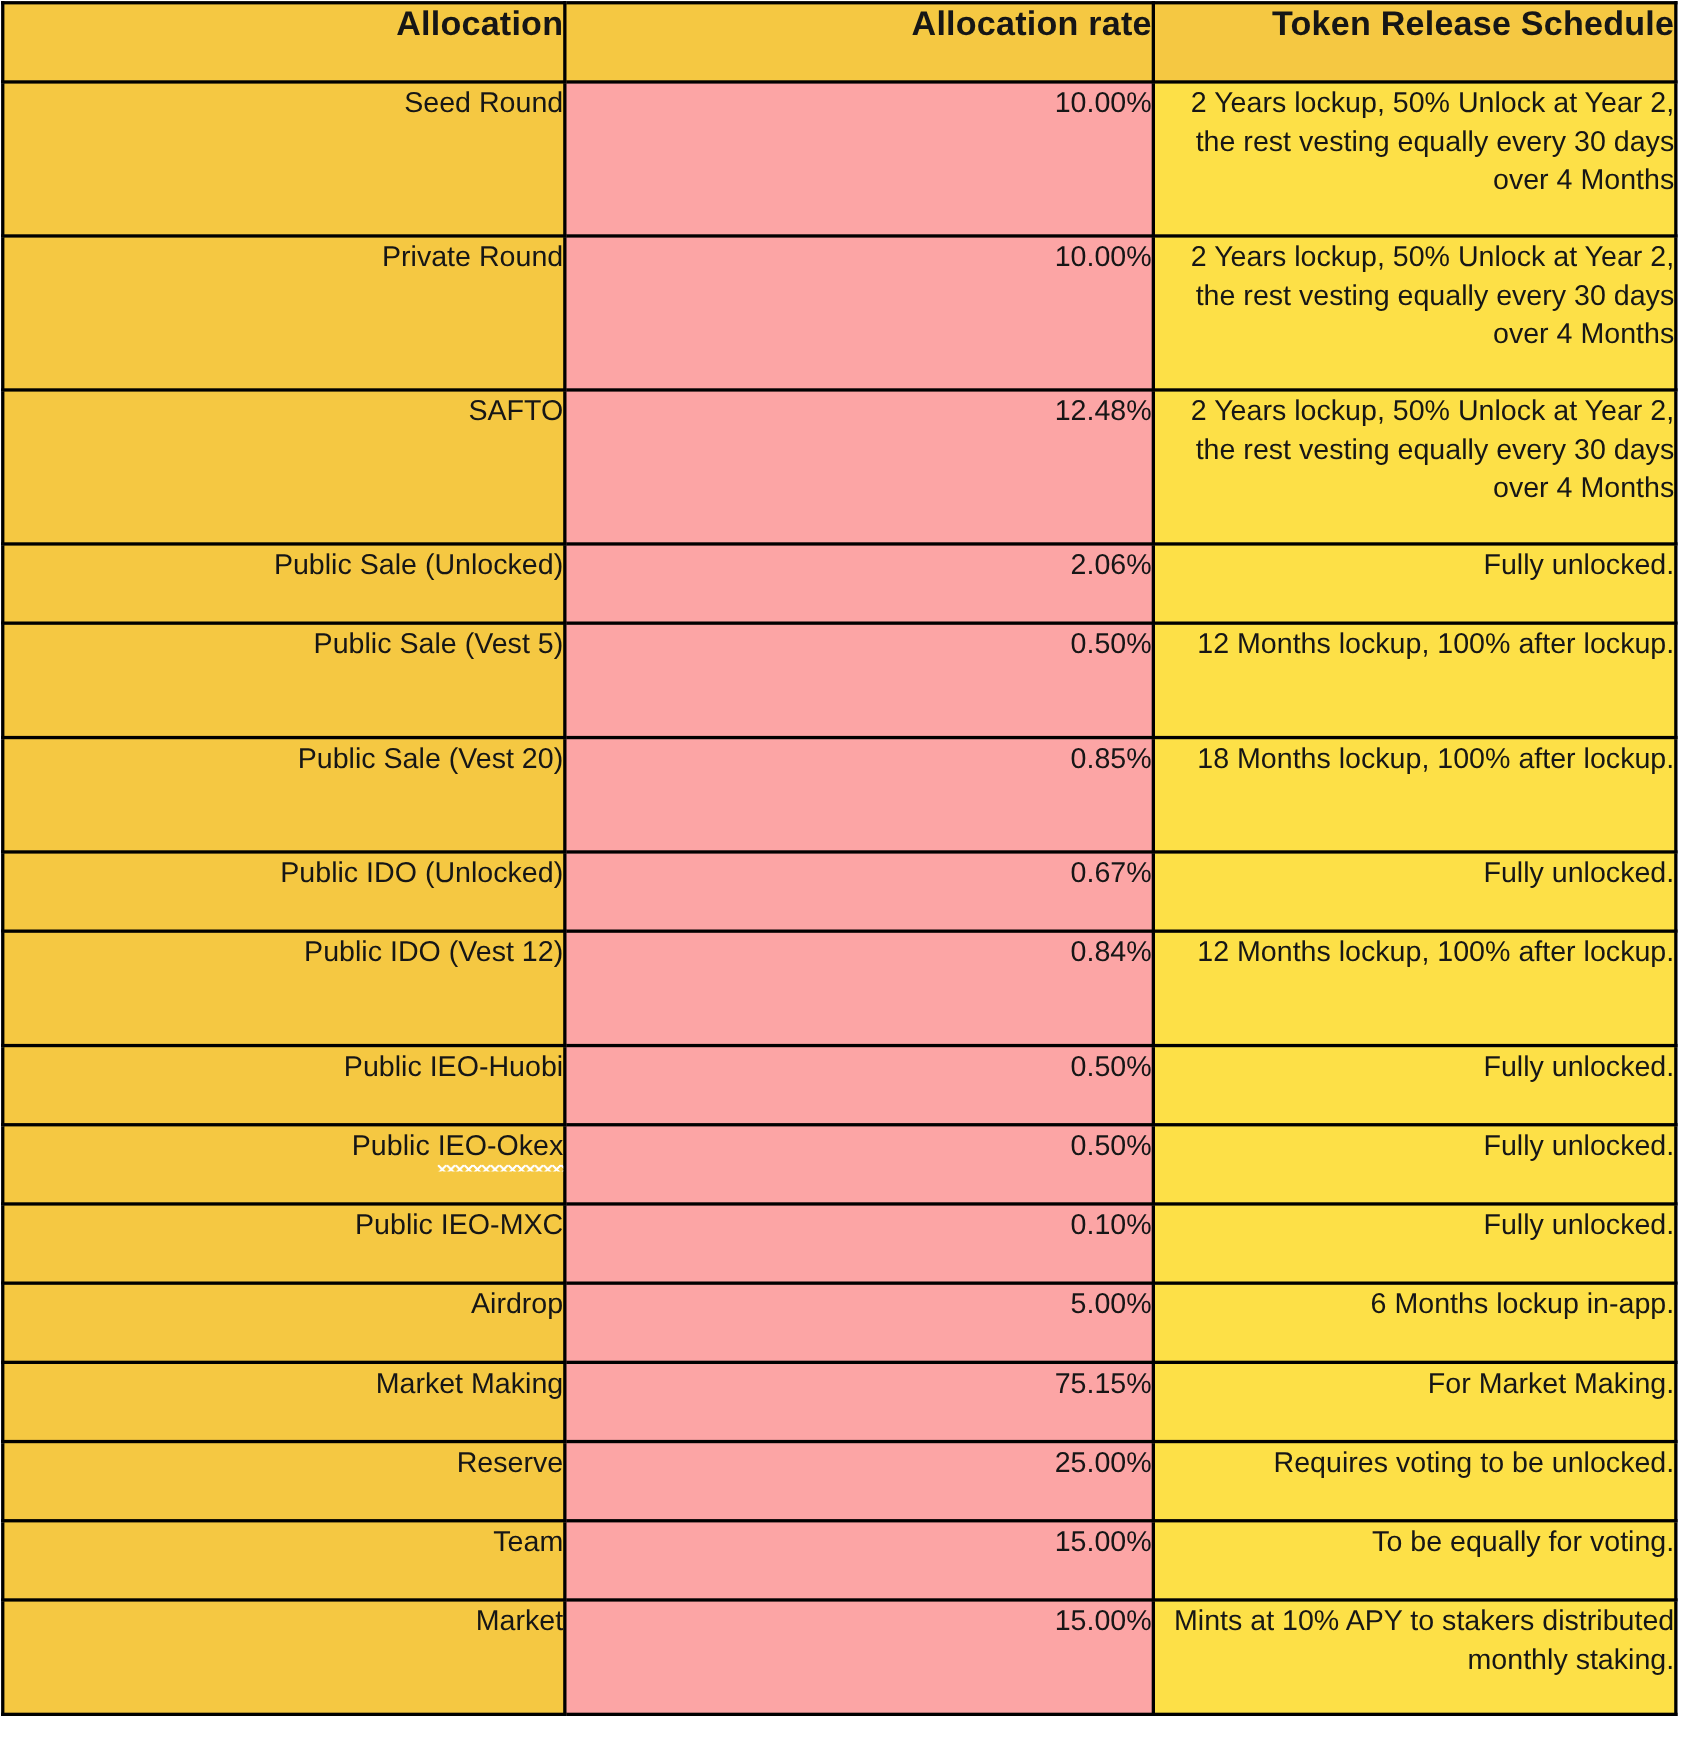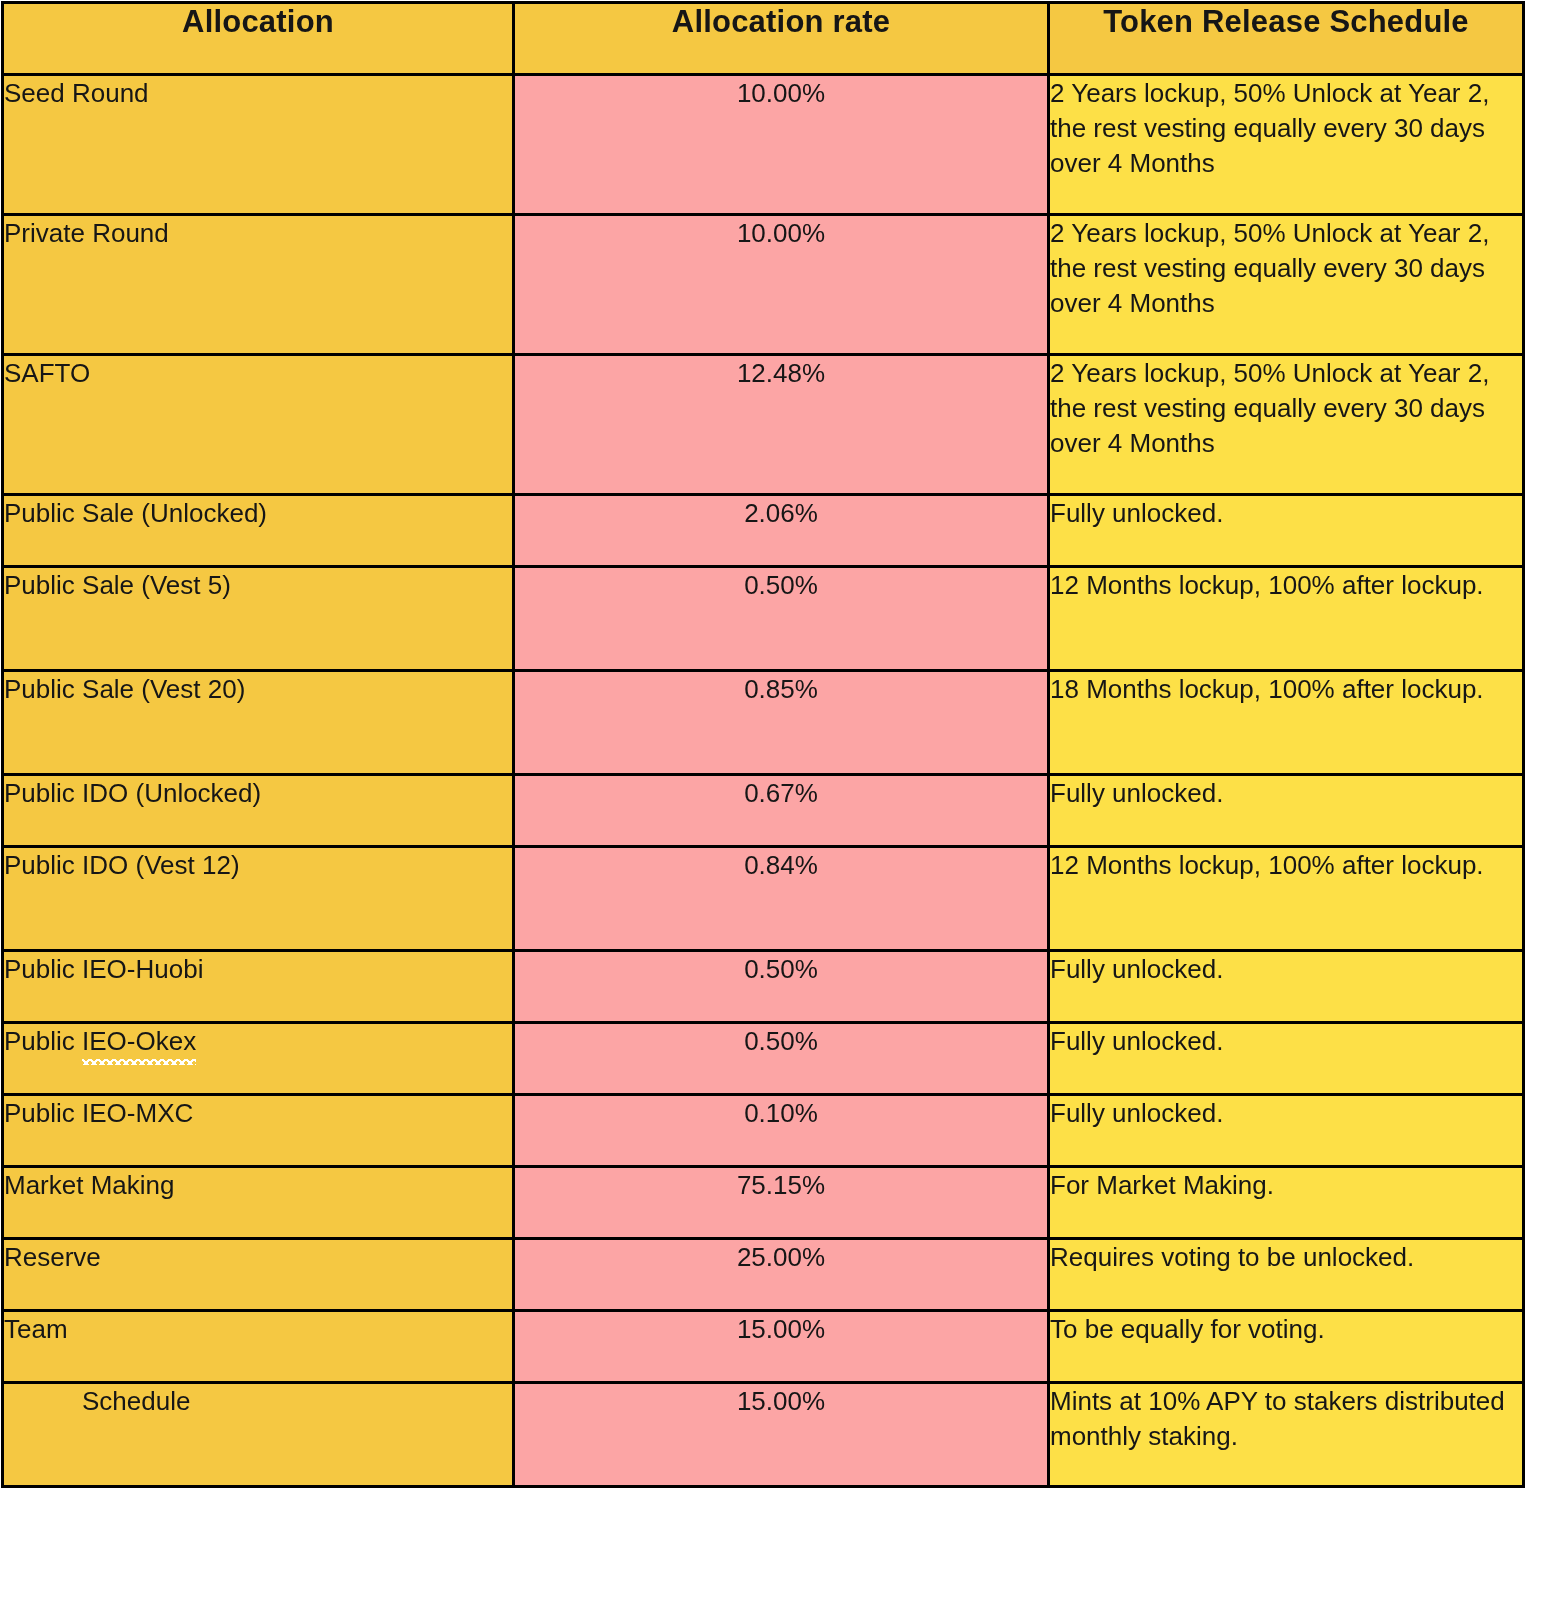--- a/index.html
+++ b/index.html
@@ -34,20 +34,21 @@
 
   table.alloc-table col.c-alloc { width: 511px; }
   table.alloc-table col.c-rate  { width: 535px; }
   table.alloc-table col.c-sched { width: 475px; }
 
   table.alloc-table th,
   table.alloc-table td {
     border: 3px solid #000000;
     vertical-align: top;
     padding: 0;
+    text-align: right;
   }
 
   
   thead th {
     background: #F5C842;
     height: 72px;
     text-align: center;
     vertical-align: middle;
     font-size: 31px;
     font-weight: bold;
@@ -187,40 +188,45 @@
         <td class="cell-rate">0.50%</td>
         <td class="cell-sched">Fully unlocked.</td>
       </tr>
 
       <tr>
         <td class="cell-alloc tall-1">Public IEO-MXC</td>
         <td class="cell-rate">0.10%</td>
         <td class="cell-sched">Fully unlocked.</td>
       </tr>
 
+      <tr>
+        <td class="cell-alloc tall-1">Airdrop</td>
+        <td class="cell-rate">5.00%</td>
+        <td class="cell-sched">6 Months lockup in-app.</td>
+      </tr>
 
       <tr>
         <td class="cell-alloc tall-1">Market Making</td>
         <td class="cell-rate">75.15%</td>
         <td class="cell-sched">For Market Making.</td>
       </tr>
 
       <tr>
         <td class="cell-alloc tall-1">Reserve</td>
         <td class="cell-rate">25.00%</td>
         <td class="cell-sched">Requires voting to be unlocked.</td>
       </tr>
 
       <tr>
         <td class="cell-alloc tall-1">Team</td>
         <td class="cell-rate">15.00%</td>
         <td class="cell-sched">To be equally for voting.</td>
       </tr>
 
       <tr>
-        <td class="cell-alloc indent-extra tall-2">Schedule</td>
+        <td class="cell-alloc indent-extra tall-2">Market</td>
         <td class="cell-rate">15.00%</td>
         <td class="cell-sched">Mints at 10% APY to stakers distributed monthly staking.</td>
       </tr>
 
     </tbody>
   </table>
 </div>
 
 </body></html>

